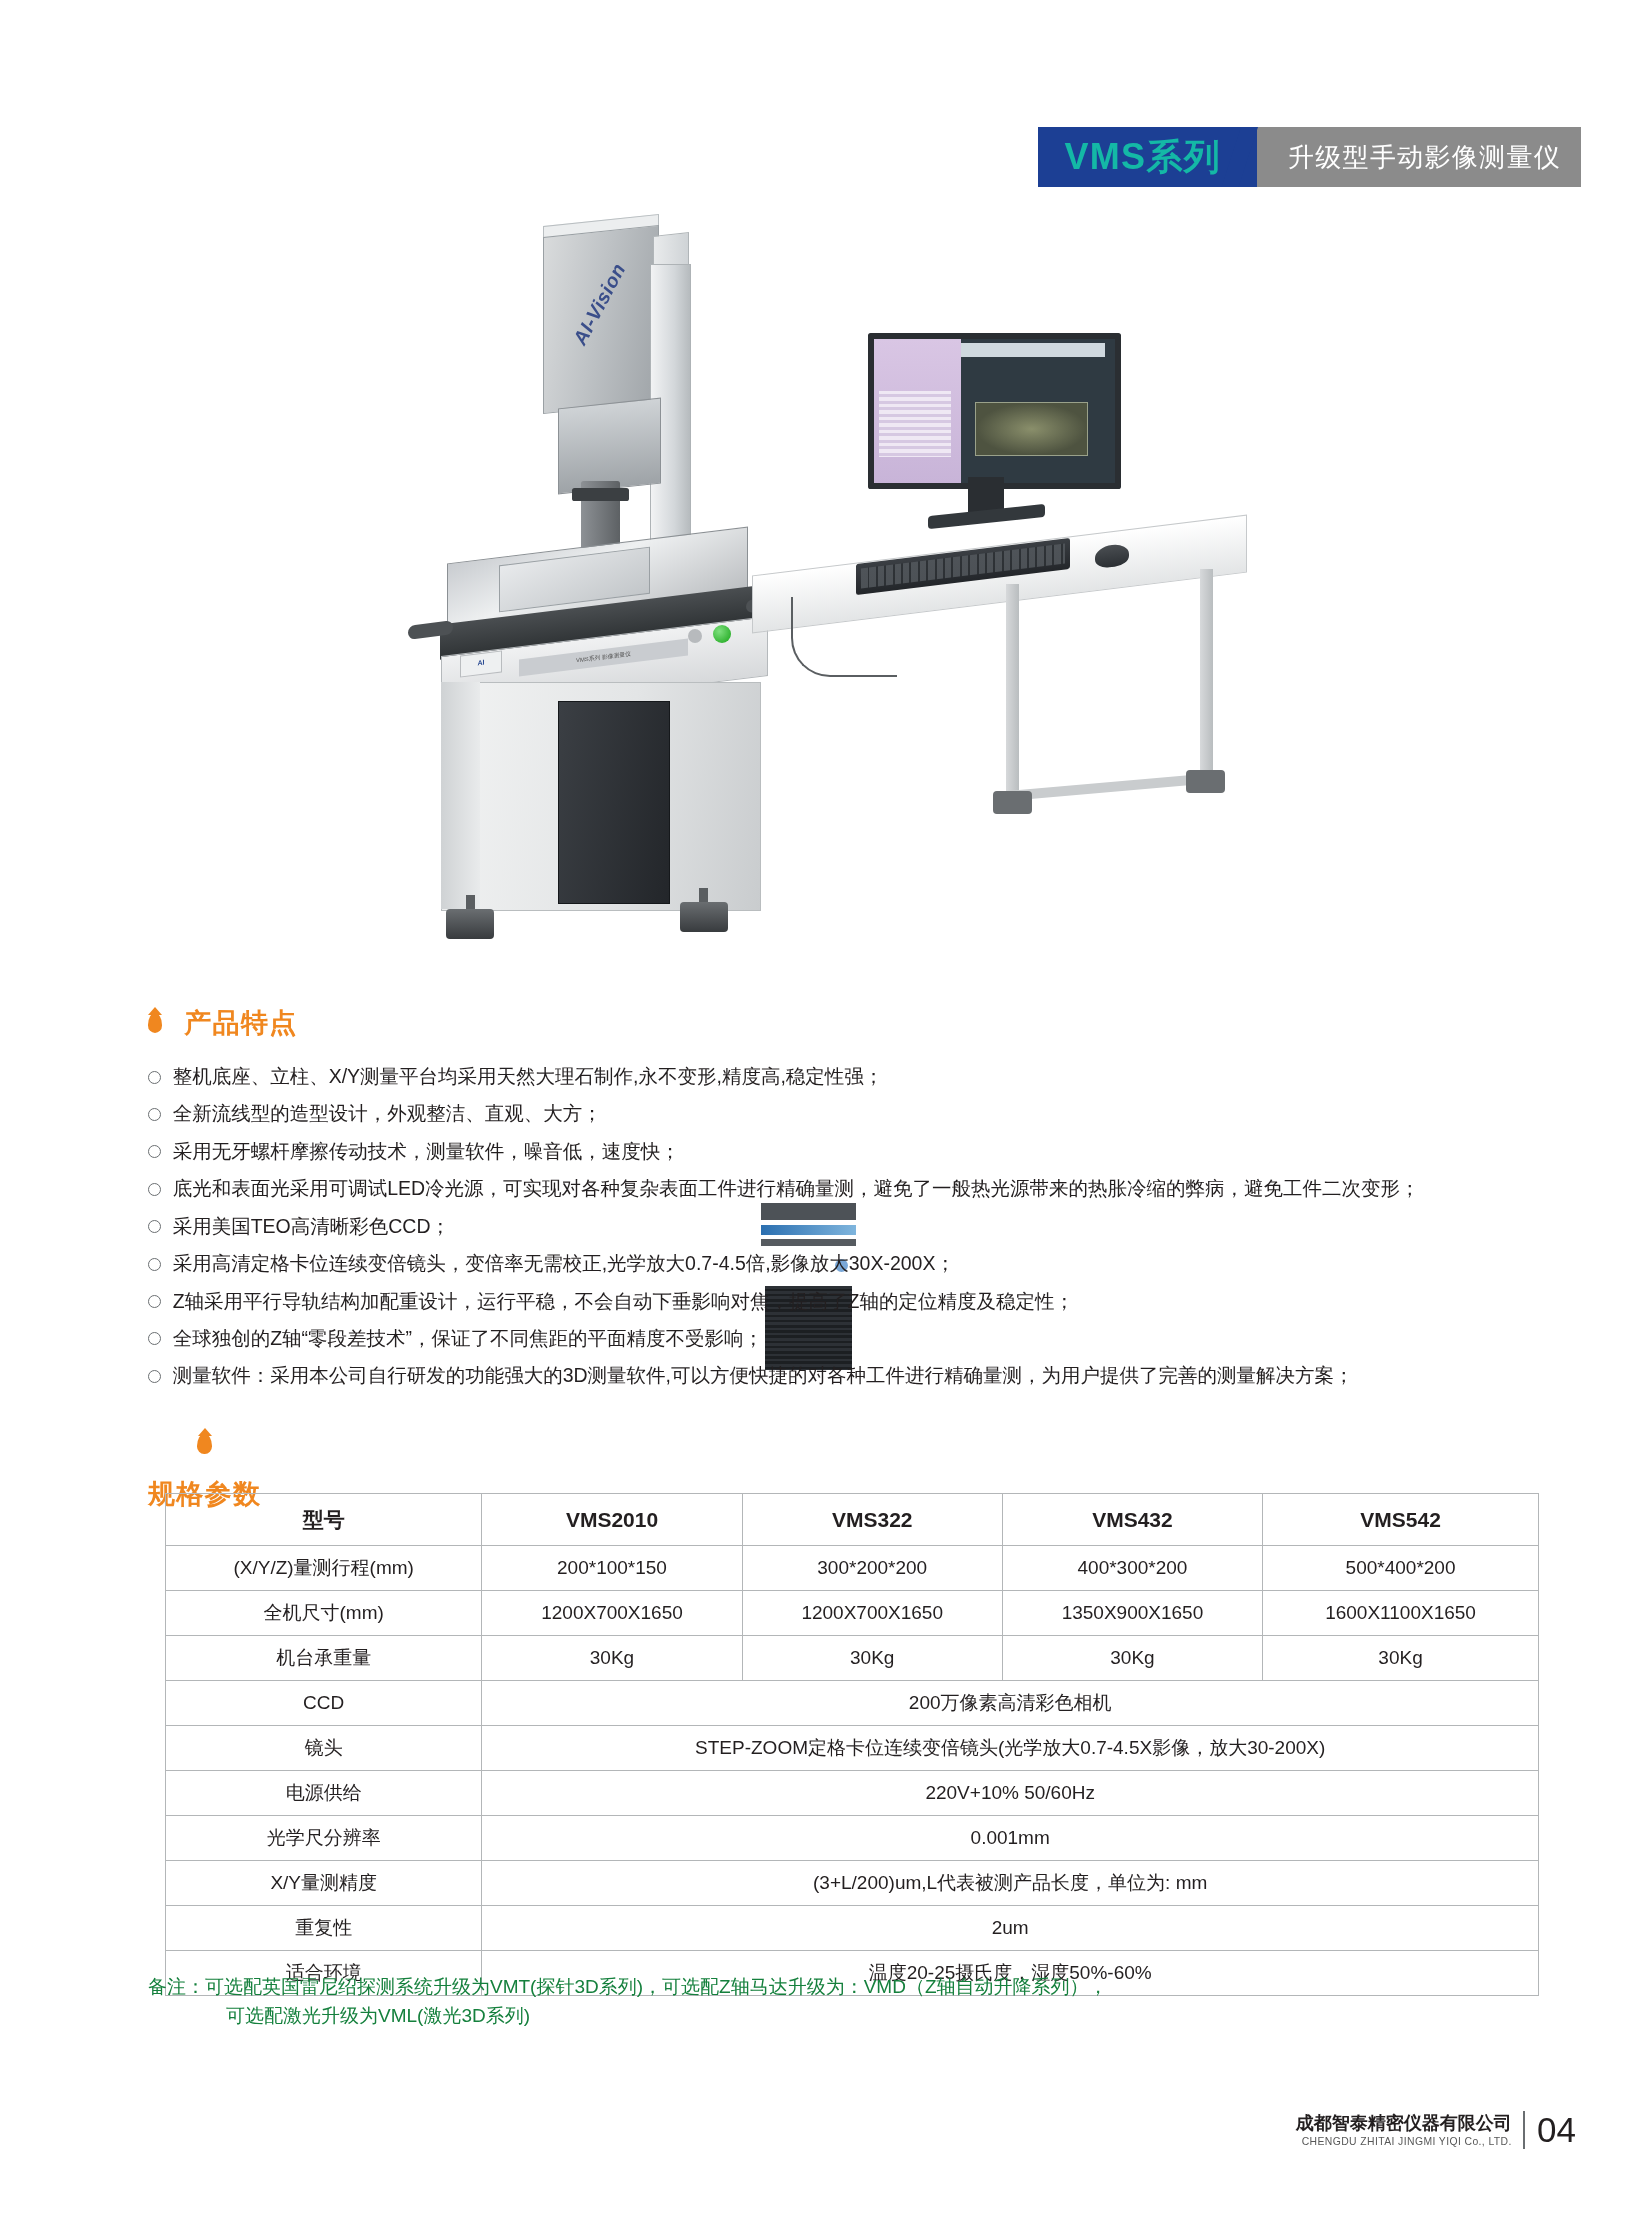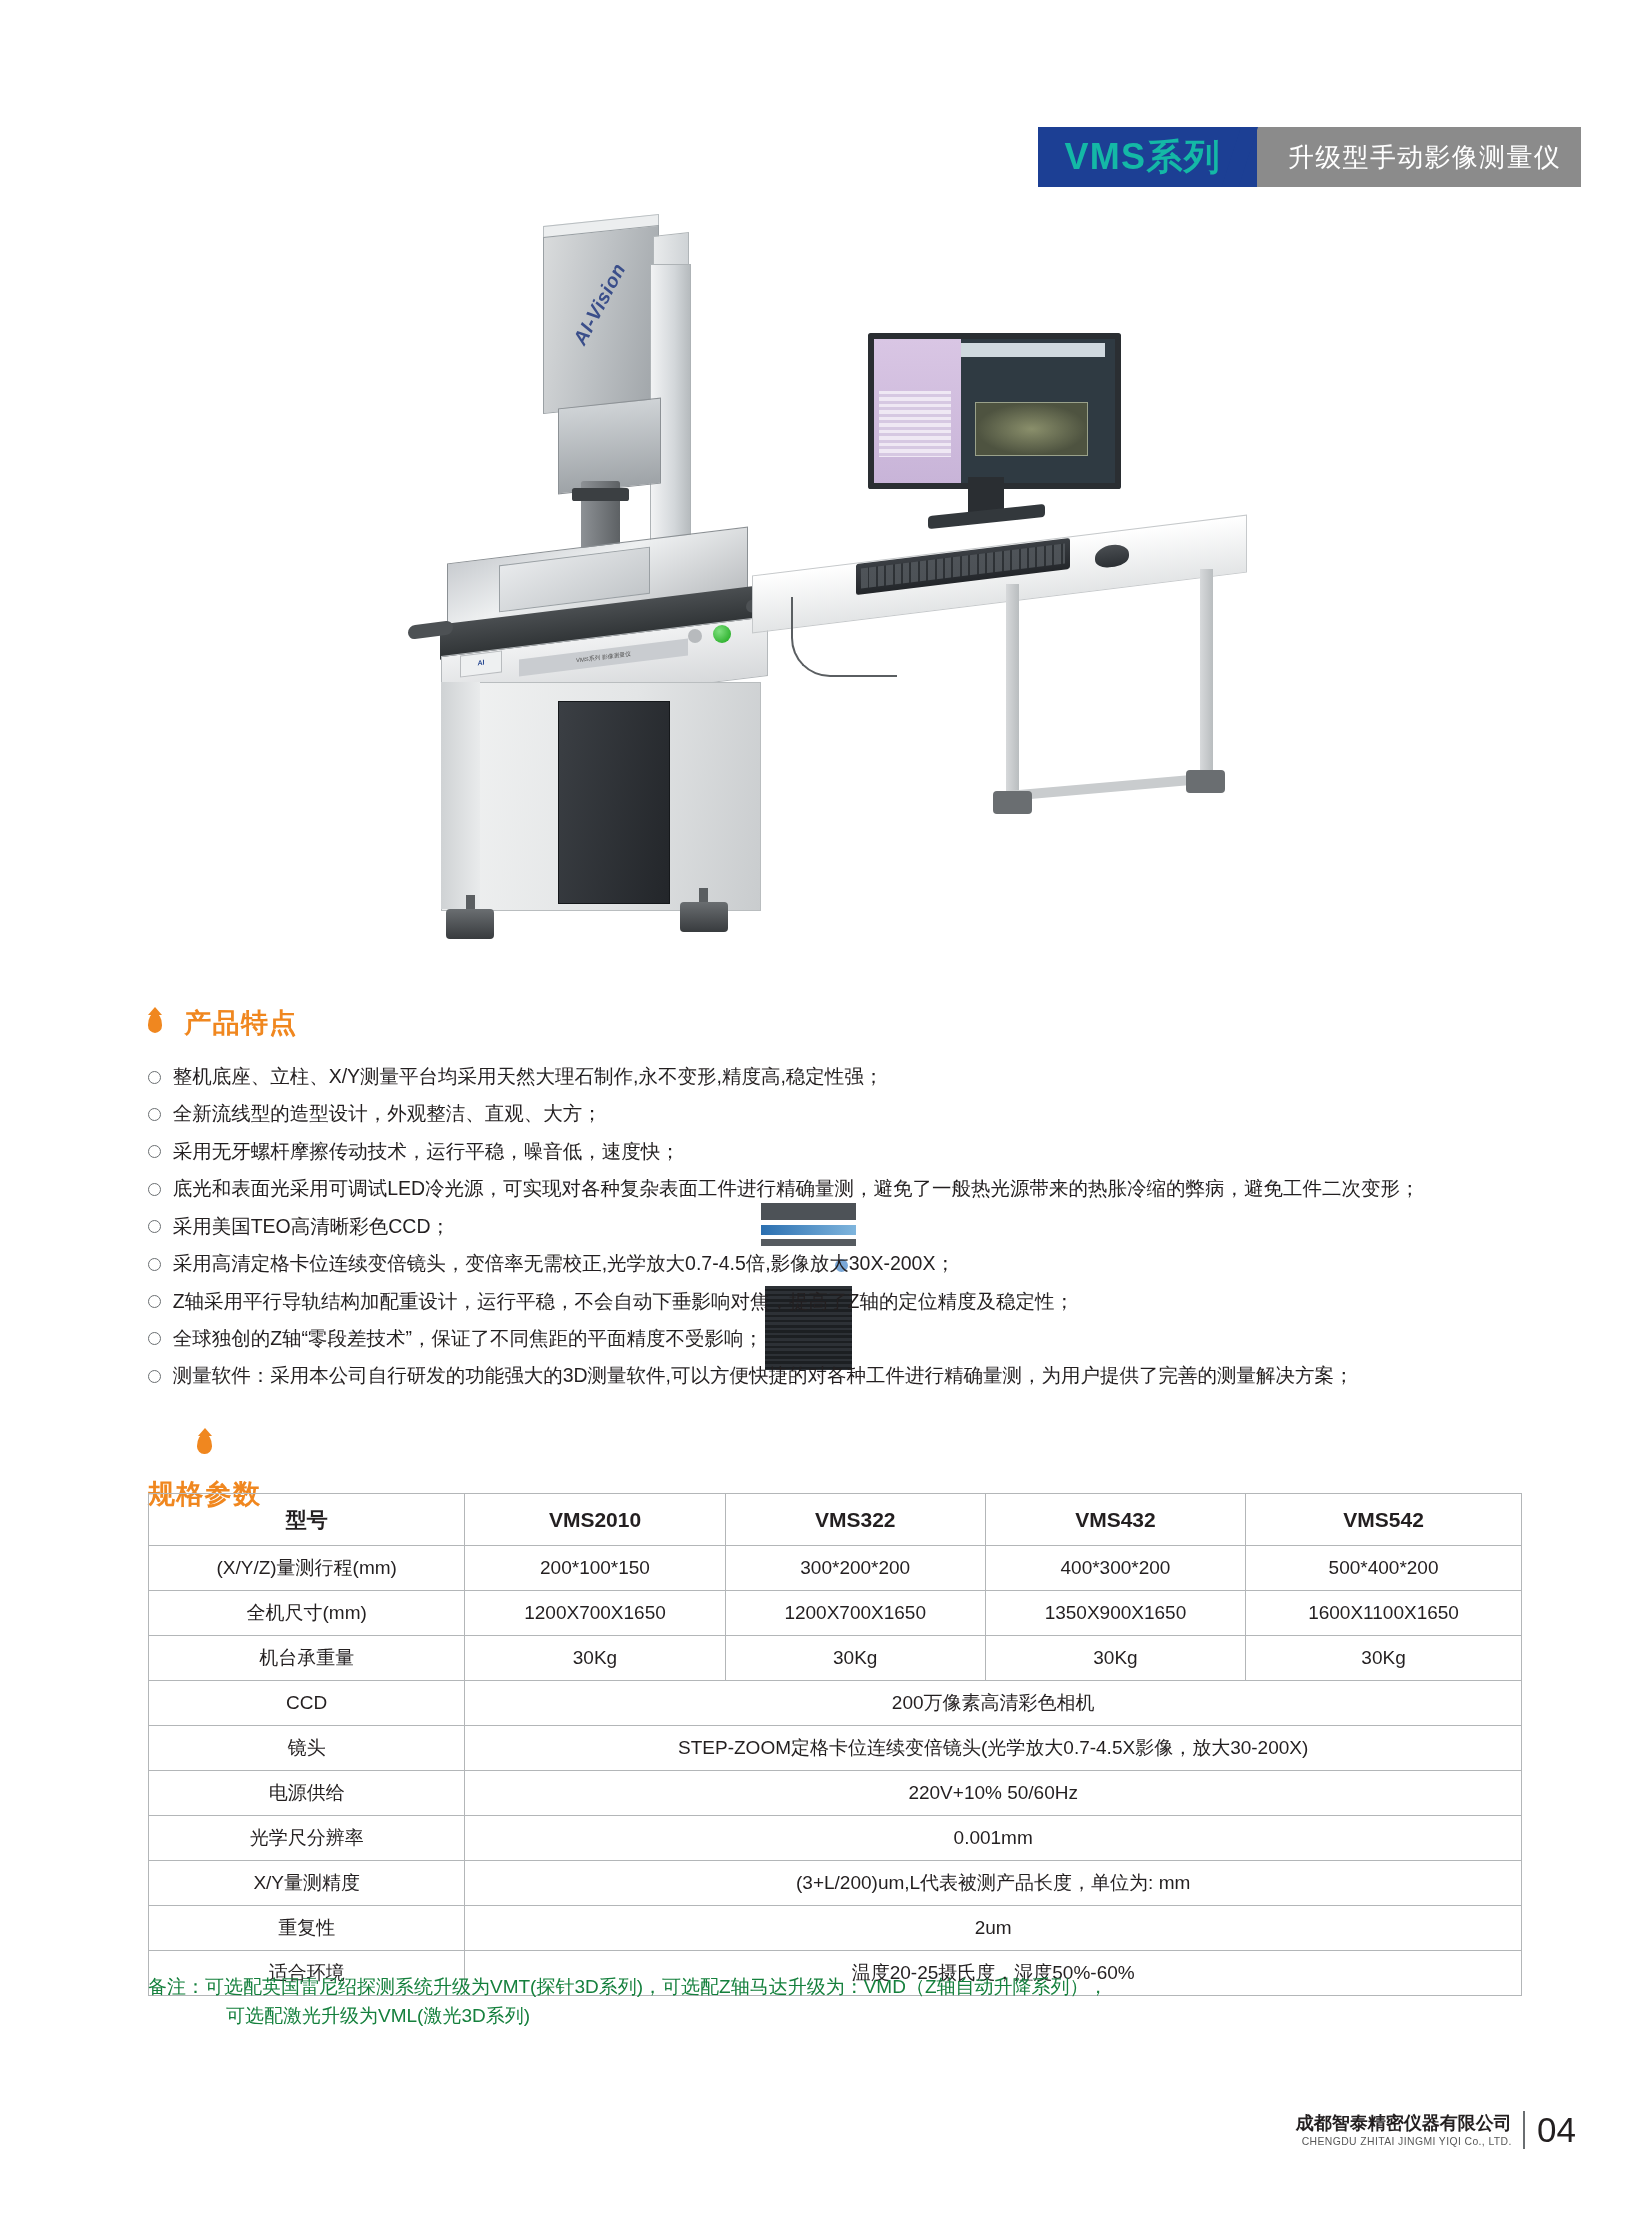--- a/index.html
+++ b/index.html
@@ -566,21 +566,21 @@
   }
 
   
   .spec-head {
     left: 148px;
     top: 1434px;
     flex-direction: column;
   }
   table.spec {
     position: absolute;
-    left: 148px;
+    left: 165px;
     top: 1493px;
     width: 1374px;
     border-collapse: collapse;
     font-size: 19px;
   }
   table.spec td, table.spec th {
     border: 1.3px solid #b3b6b8;
     text-align: center;
     padding: 9px 5.2px;
     font-weight: normal;
@@ -715,21 +715,21 @@
   <div class="feature-row">
     <span class="bullet"></span>
     <span class="feature-text">整机底座、立柱、X/Y测量平台均采用天然大理石制作,永不变形,精度高,稳定性强；</span>
   </div>
   <div class="feature-row">
     <span class="bullet"></span>
     <span class="feature-text">全新流线型的造型设计，外观整洁、直观、大方；</span>
   </div>
   <div class="feature-row">
     <span class="bullet"></span>
-    <span class="feature-text">采用无牙螺杆摩擦传动技术，运行平稳，噪音低，速度快；</span>
+    <span class="feature-text">采用无牙螺杆摩擦传动技术，测量软件，噪音低，速度快；</span>
   </div>
   <div class="feature-row">
     <span class="bullet"></span>
     <span class="feature-text">底光和表面光采用可调试LED冷光源，可实现对各种复杂表面工件进行精确量测，避免了一般热光源带来的热胀冷缩的弊病，避免工件二次变形；</span>
   </div>
   <div class="feature-row">
     <span class="bullet"></span>
     <span class="feature-text">采用美国TEO高清晰彩色CCD；</span>
   </div>
   <div class="feature-row">

